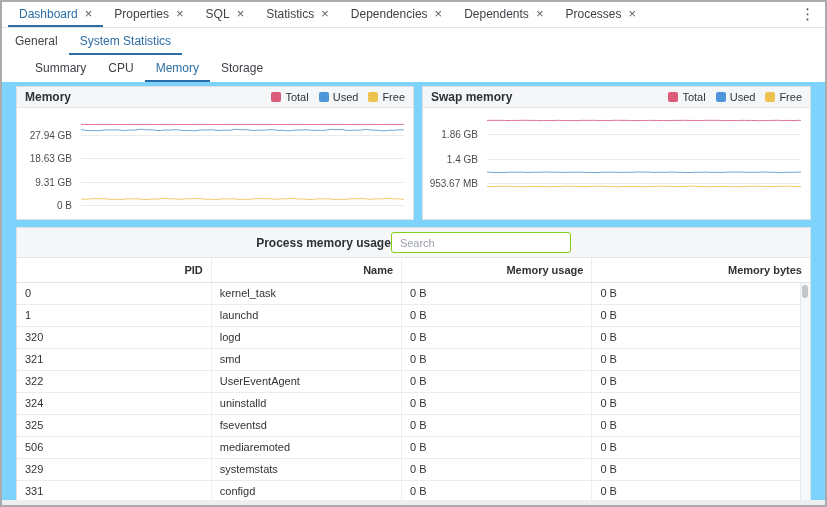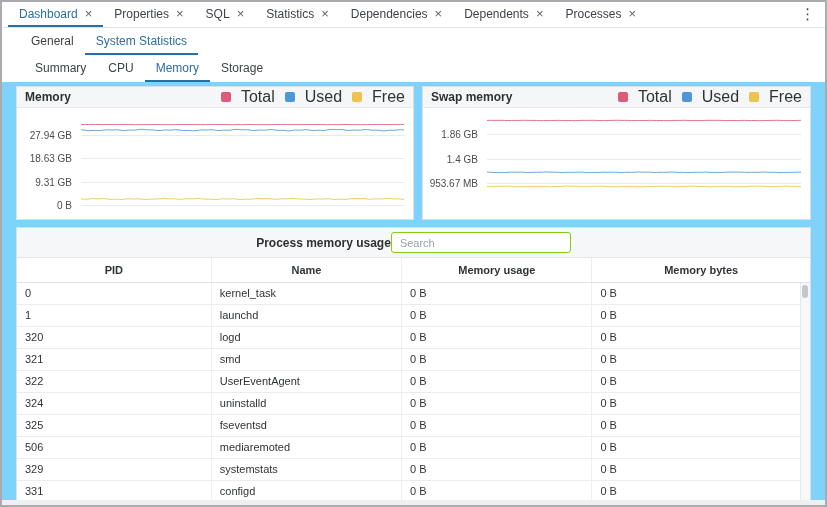--- a/index.html
+++ b/index.html
@@ -5,21 +5,21 @@
   * { margin:0; padding:0; box-sizing:border-box; }
   html,body { width:827px; height:507px; background:#c9cdd1; }
   body { font-family:"Liberation Sans", sans-serif; }
   .window {
     width:827px; height:507px; border:2px solid #a9abae; background:#7dd3fc;
     position:relative; overflow:hidden;
   }
   
   .tabbar { display:flex; align-items:stretch; position:relative; background:#fff; }
   .tabbar.row1 { height:26px; border-bottom:1px solid #e0e2e5; padding-left:6px; }
-  .tabbar.row2 { height:27px; padding-left:18px; }
+  .tabbar.row2 { height:27px; padding-left:2px; }
   .tabbar.row3 { height:27px; padding-left:22px; }
   .tabs { display:flex; align-items:stretch; }
   .tab {
     display:flex; align-items:center; gap:7px; padding:0 11px; font-size:12px;
     color:#3f4247; border-bottom:2px solid transparent; cursor:pointer; white-space:nowrap;
   }
   .tab.active { color:#2b6da5; border-bottom-color:#2b6da5; }
   .tab .close { font-size:13px; color:#5b5e63; line-height:1; }
   .kebab {
     position:absolute; right:6px; top:3px; font-size:15px; color:#4a4d52;
@@ -29,21 +29,21 @@
   .charts-row { display:flex; gap:8px; padding:4px 14px 5px 14px; }
   .panel { border:1px solid #dcdfe3; background:#fff; }
   .chart-panel { flex:1; min-width:0; }
   .chart-panel.first { flex:0 0 398px; }
   .panel-header {
     height:21px; background:#f5f6f8; border-bottom:1px solid #e5e7ea;
     display:flex; align-items:center; justify-content:space-between; padding:0 8px;
   }
   .panel-title { font-size:12px; font-weight:700; color:#2e3134; }
   .legend { display:flex; gap:10px; align-items:center; }
-  .legend-item { display:flex; gap:10px; align-items:center; font-size:16px; color:#303336; }
+  .legend-item { display:flex; gap:4px; align-items:center; font-size:11px; color:#303336; }
   .swatch { width:10px; height:10px; border-radius:2px; display:inline-block; }
   .chart-body { position:relative; height:100px; margin:7px 6px 4px 0; }
   .plot { position:absolute; left:64px; right:3px; top:0; bottom:10px; }
   .gridline { position:absolute; left:0; right:0; height:1px; background:#e9eaeb; }
   .ytick-label {
     position:absolute; right:calc(100% + 9px); transform:translateY(-50%);
     font-size:10px; color:#4a4d50; white-space:nowrap;
   }
   .plot svg { position:absolute; inset:0; width:100%; height:100%; overflow:visible; }
   
@@ -55,21 +55,21 @@
   .process-title { font-size:12px; font-weight:700; color:#2e3134; }
   .search-input {
     width:180px; height:21px; font-size:11px; font-family:"Liberation Sans",sans-serif;
     border:1px solid #84cc16; border-radius:3px; padding:0 8px; color:#333; background:#fff; outline:none;
   }
   .search-input::placeholder { color:#9aa0a6; }
   .table-wrap { position:relative; background:#fff; }
   table { width:100%; border-collapse:collapse; table-layout:fixed; font-size:11px; color:#303336; }
   col.c1 { width:24.5%; } col.c2 { width:24%; } col.c3 { width:24%; } col.c4 { width:27.5%; }
   th {
-    font-weight:700; text-align:center; padding:6px 8px 5px 8px; line-height:13px;
+    font-weight:700; text-align:right; padding:6px 8px 5px 8px; line-height:13px;
     border-right:1px solid #ededee; border-bottom:1px solid #e1e2e4; background:#fff;
   }
   th:last-child, td:last-child { border-right:none; }
   td {
     padding:4px 8px; line-height:13px;
     border-right:1px solid #efeff0; border-bottom:1px solid #ececed; background:#fff;
   }
   .vscrollbar {
     position:absolute; top:25px; right:0; bottom:0; width:10px;
     background:#f7f8f9; border-left:1px solid #e7e8ea;

